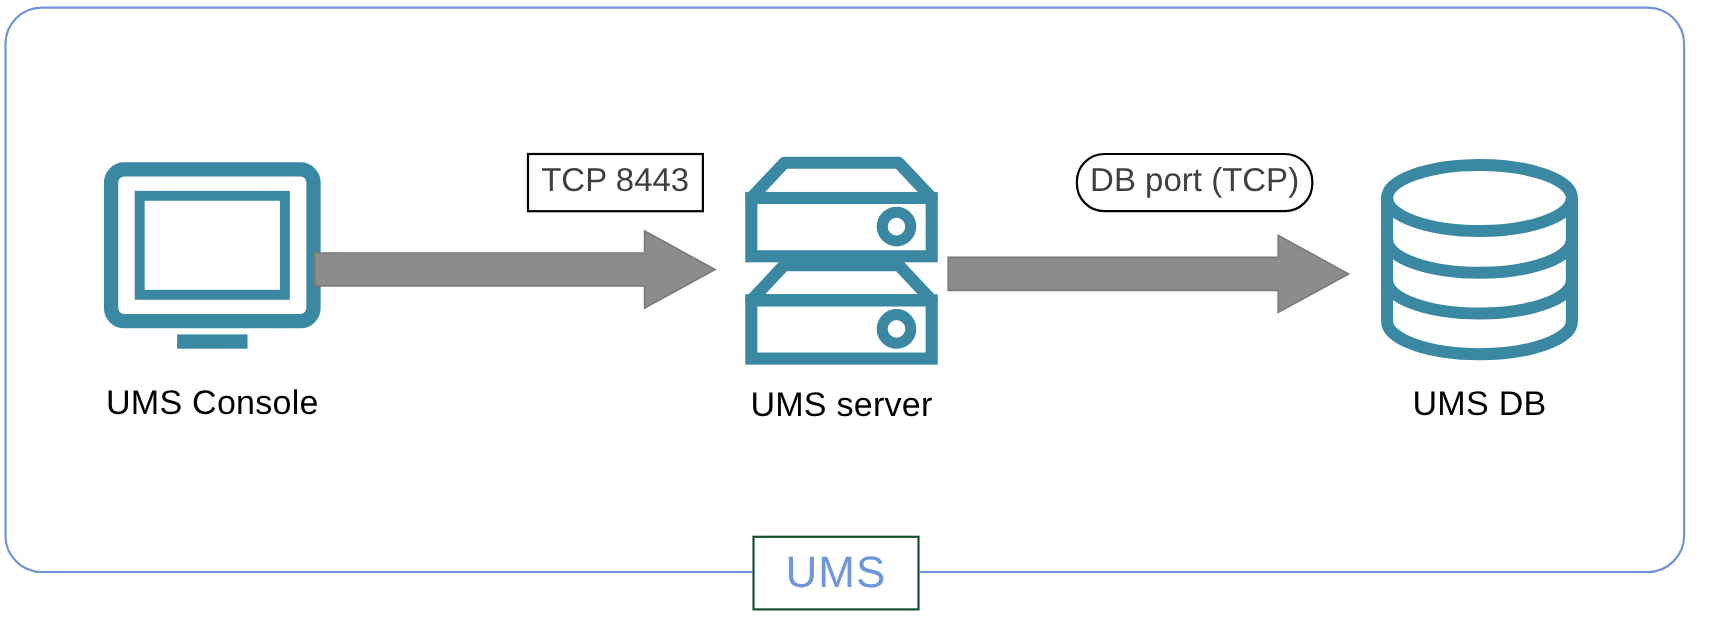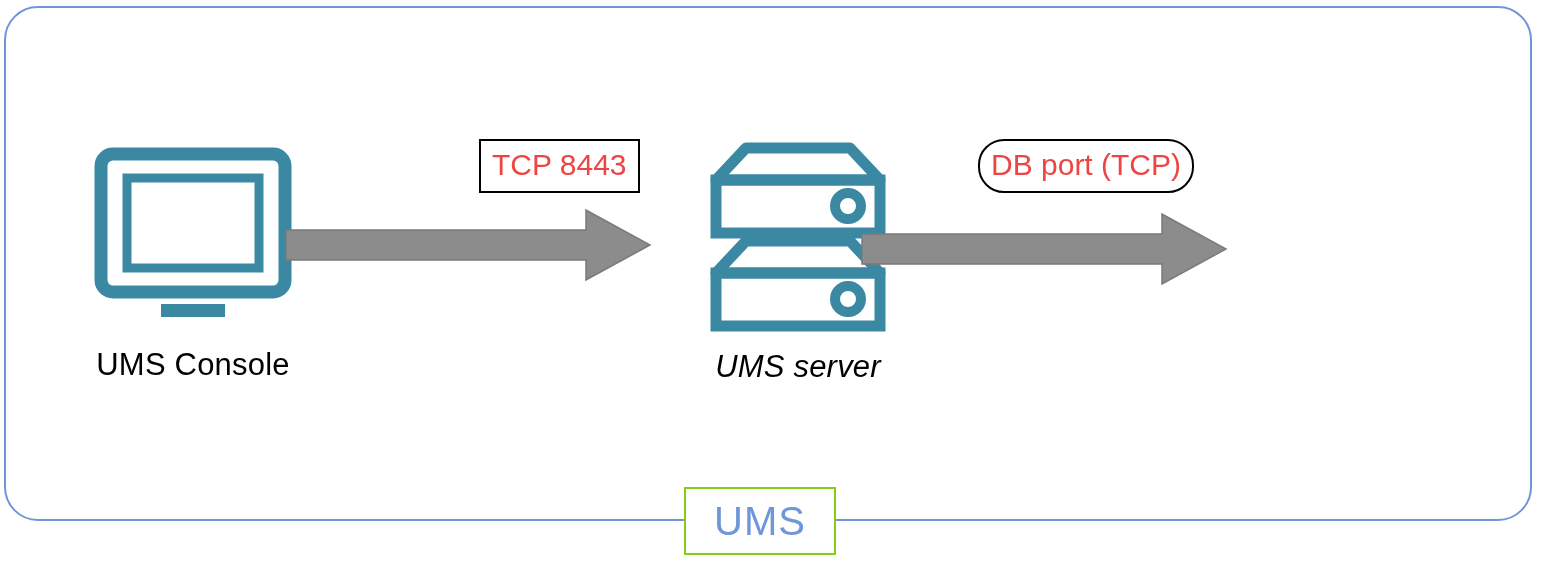--- a/index.html
+++ b/index.html
@@ -43,21 +43,21 @@
   }
   .node-label {
     font-size: 31px;
     color: #000000;
     white-space: nowrap;
     letter-spacing: 0.2px;
     text-align: right;
   }
 
   #node-console { left: 48px;  top: 146px; width: 290px; }
-  #node-server  { left: 653px; top: 138px; width: 290px; font-style: italic; }
+  #node-server  { left: 620px; top: 138px; width: 290px; }
   #node-db      { left: 1200px;top: 142px; width: 290px; }
 
   .node-label-wrap {
     margin-top: 0px;
     height: 60px;
     display: flex;
     align-items: center;
     justify-content: center;
   }
 
@@ -66,39 +66,39 @@
     position: absolute;
   }
   #arrow-1 { left: 284px; top: 206px; }
   #arrow-2 { left: 860px; top: 210px; }
 
   
   .port-label {
     position: absolute;
     border: 2px solid #000000;
     background: #ffffff;
-    color: #ef4444;
+    color: #404040;
     font-size: 30px;
     line-height: 1;
     padding: 9px 11px 11px 11px;
     white-space: nowrap;
     box-sizing: border-box;
   }
   #port-label-1 { left: 479px; top: 139px; }
   #port-label-2 { left: 978px; top: 139px; border-radius: 26px; }
 
   
   .ums-badge {
     position: absolute;
     left: 684px;
     top: 487px;
     width: 152px;
     height: 68px;
     background: #ffffff;
-    border: 2px solid #84cc16;
+    border: 2px solid #14532d;
     box-sizing: border-box;
     display: flex;
     align-items: center;
     justify-content: center;
   }
   .ums-badge-text {
     font-size: 40px;
     color: #6f96d8;
     letter-spacing: 1px;
     line-height: 1;
@@ -135,20 +135,36 @@
         <path d="M 48 103 L 152 103 L 182 135 L 18 135 Z" fill="none" stroke="#3b88a3" stroke-width="11" stroke-linejoin="round"></path>
         <rect x="18" y="135" width="164" height="53" fill="none" stroke="#3b88a3" stroke-width="11"></rect>
         <circle cx="150" cy="161" r="13" fill="none" stroke="#3b88a3" stroke-width="10"></circle>
       </svg>
     </div>
     <div class="node-label-wrap">
       <span class="node-label">UMS server</span>
     </div>
   </div>
 
+  <div class="node" id="node-db">
+    <div class="node-icon">
+      <svg width="200" height="190" viewBox="0 0 200 190" xmlns="http://www.w3.org/2000/svg">
+
+        <path d="M 16 38 L 16 150 A 84 30 0 0 0 184 150 L 184 38" fill="none" stroke="#3b88a3" stroke-width="11"></path>
+
+        <ellipse cx="100" cy="38" rx="84" ry="30" fill="none" stroke="#3b88a3" stroke-width="11"></ellipse>
+
+        <path d="M 16 76 A 84 30 0 0 0 184 76" fill="none" stroke="#3b88a3" stroke-width="11"></path>
+        <path d="M 16 113 A 84 30 0 0 0 184 113" fill="none" stroke="#3b88a3" stroke-width="11"></path>
+      </svg>
+    </div>
+    <div class="node-label-wrap">
+      <span class="node-label">UMS DB</span>
+    </div>
+  </div>
 
   <div class="arrow" id="arrow-1">
     <svg width="370" height="78" viewBox="0 0 370 78" xmlns="http://www.w3.org/2000/svg">
       <polygon points="2,24 302,24 302,4 366,39 302,74 302,54 2,54" fill="#8c8c8c" stroke="#7a7a7a" stroke-width="1.5"></polygon>
     </svg>
   </div>
 
   <div class="arrow" id="arrow-2">
     <svg width="370" height="78" viewBox="0 0 370 78" xmlns="http://www.w3.org/2000/svg">
       <polygon points="2,24 302,24 302,4 366,39 302,74 302,54 2,54" fill="#8c8c8c" stroke="#7a7a7a" stroke-width="1.5"></polygon>

